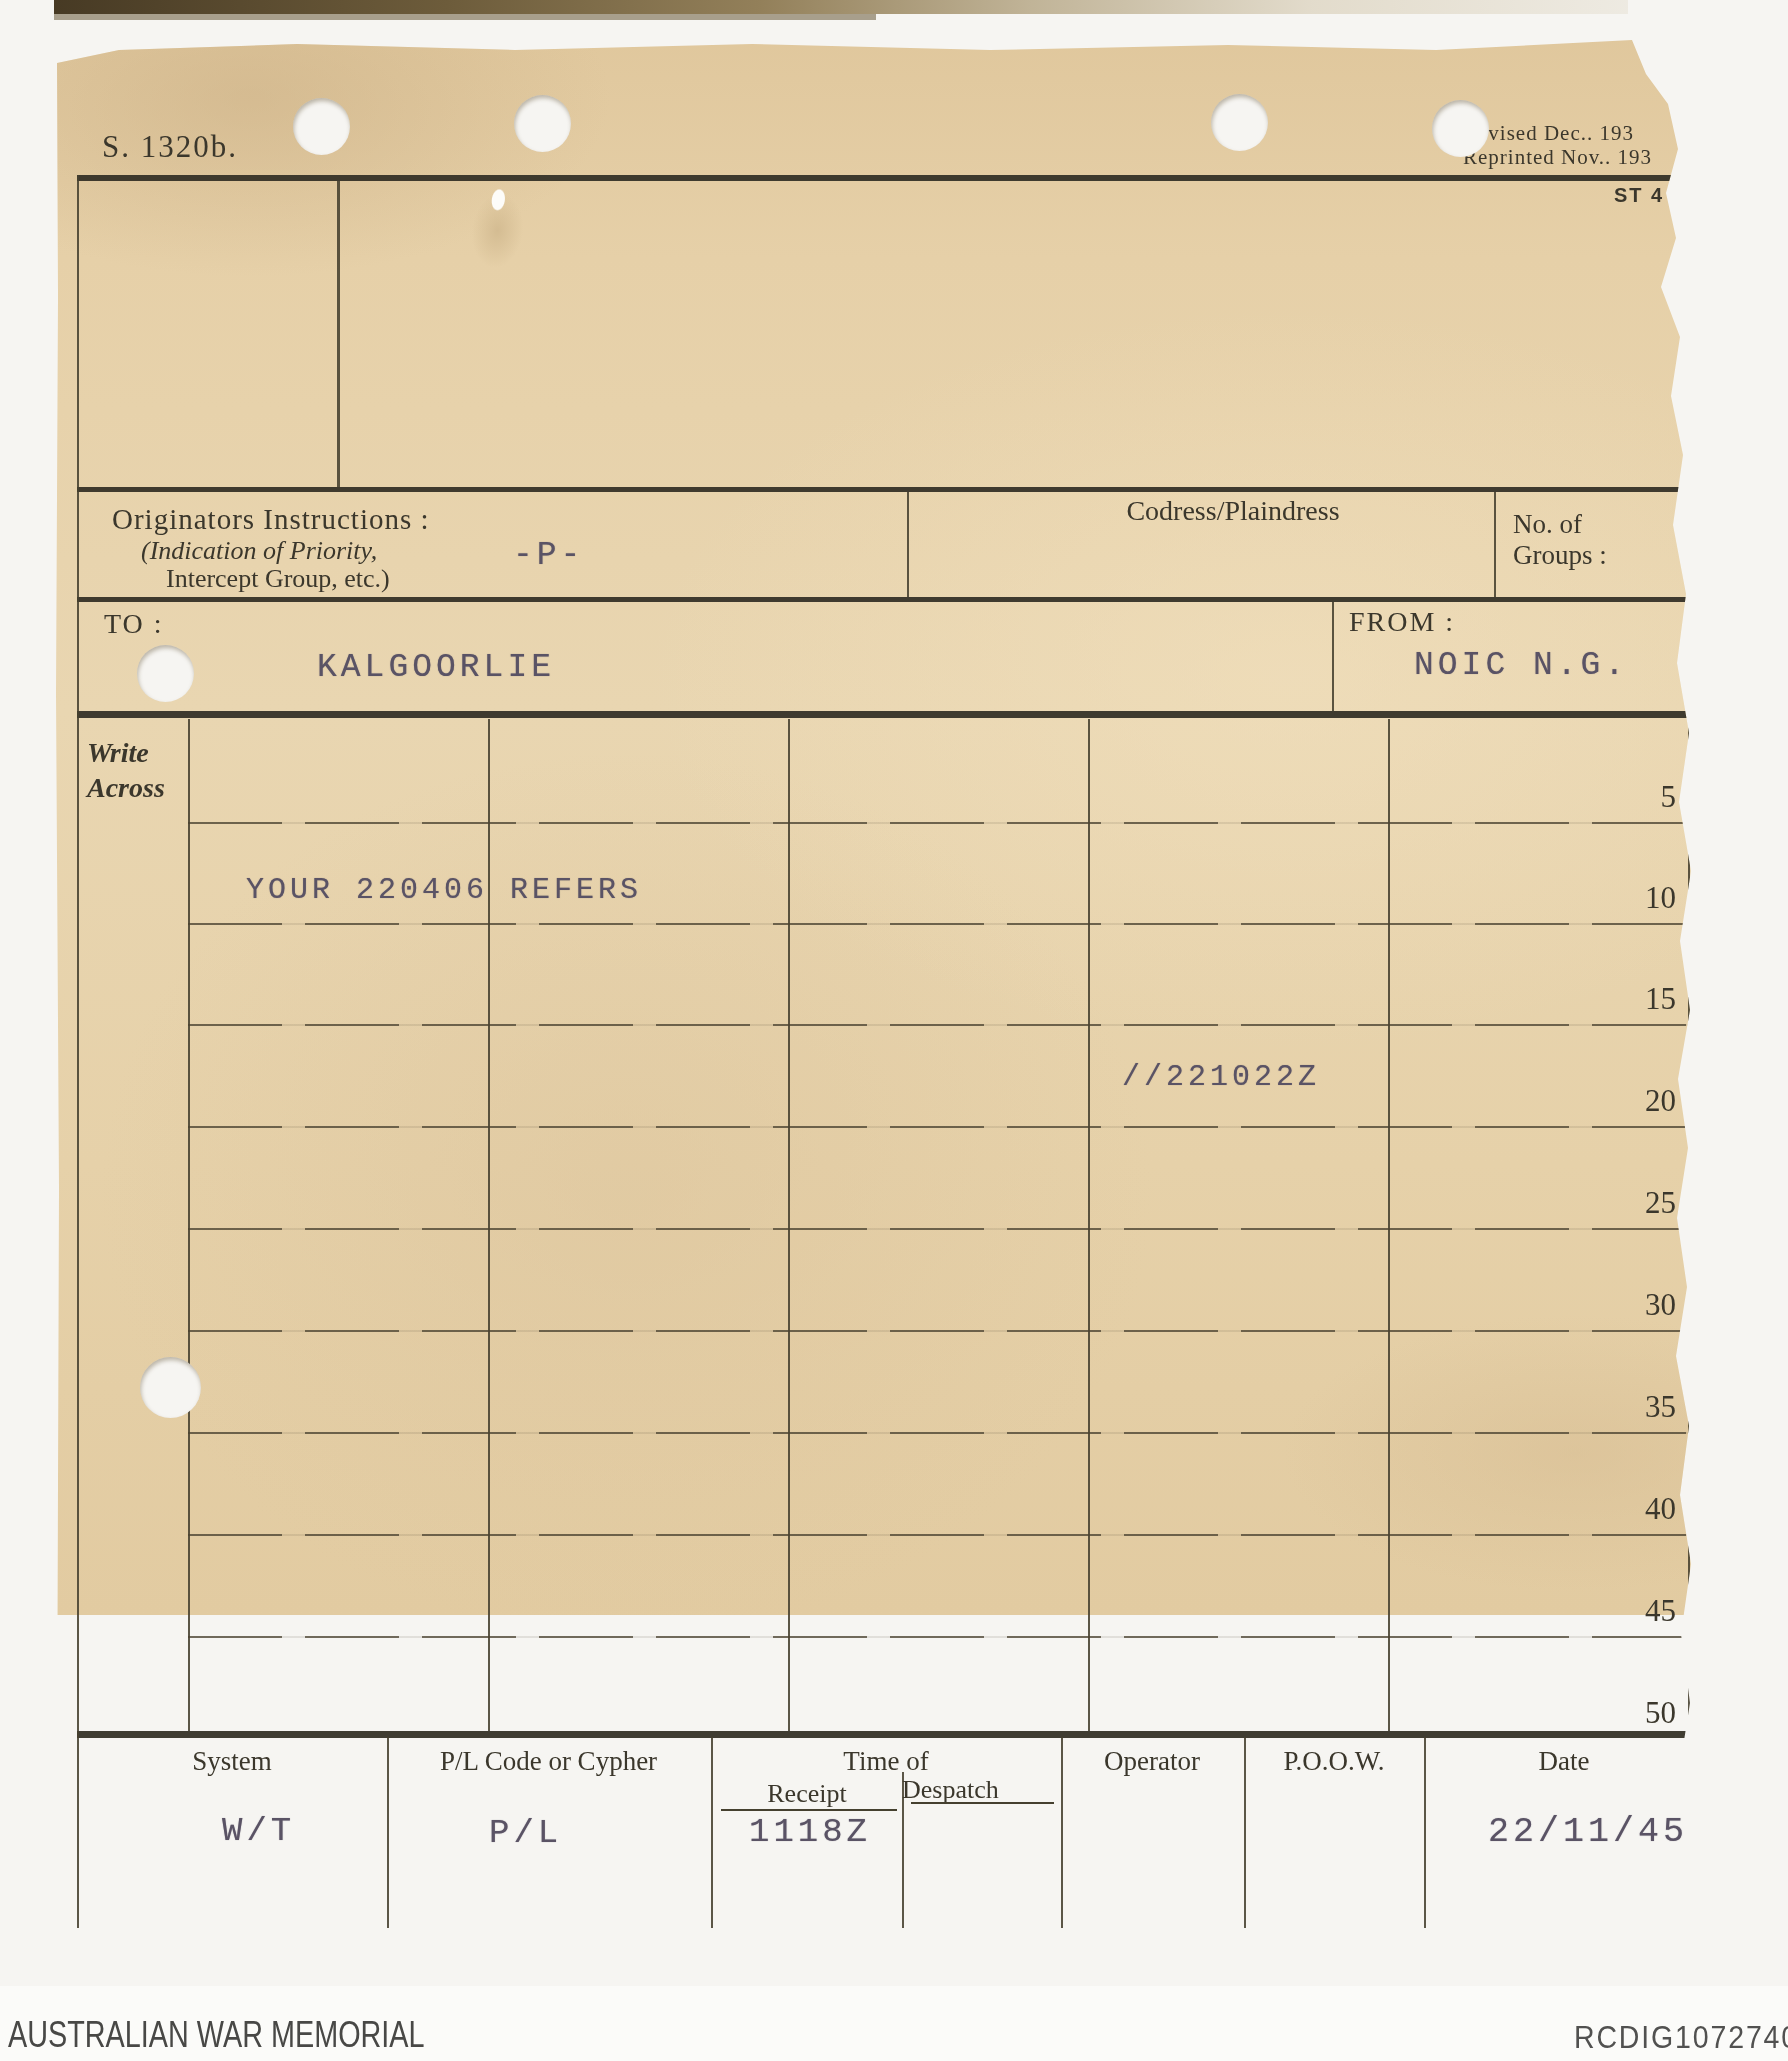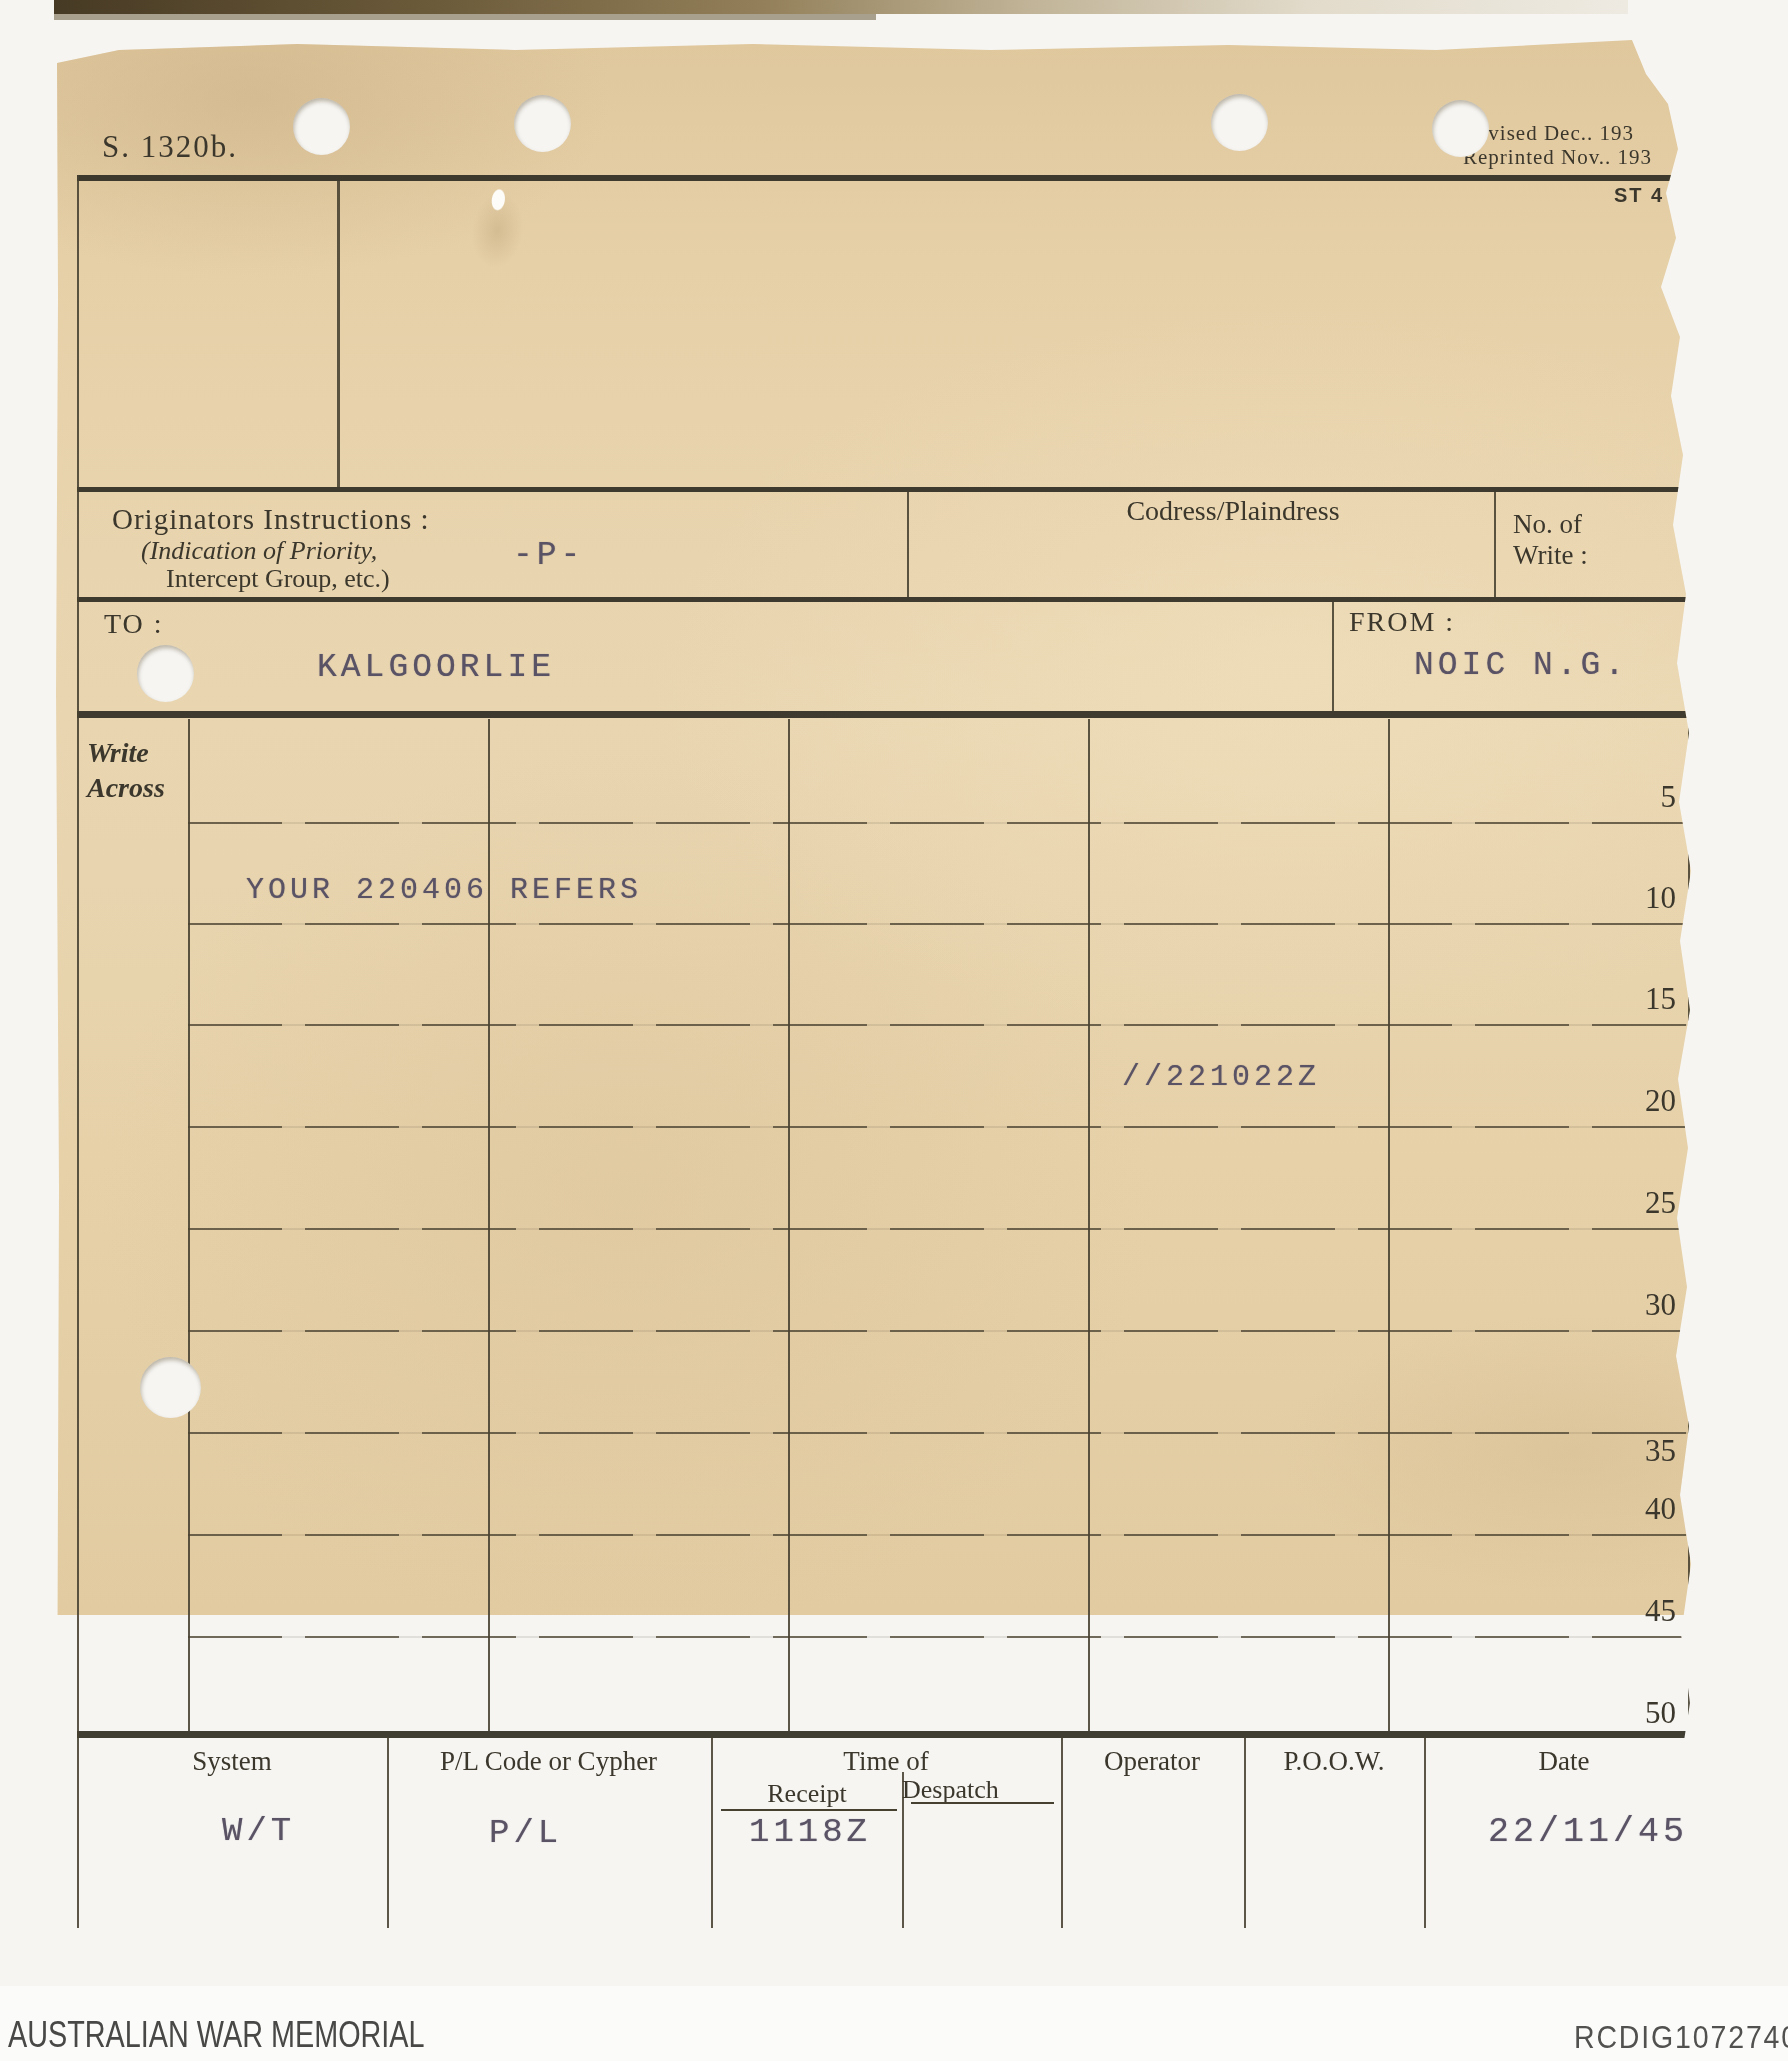--- a/index.html
+++ b/index.html
@@ -65,21 +65,21 @@
     <div class="abs printed" style="left:112px;top:503px;font-size:29px;letter-spacing:1px;">Originators Instructions :</div>
     <div class="abs printed" style="left:141px;top:536px;font-size:26px;font-style:italic;">(Indication of Priority,</div>
     <div class="abs printed" style="left:166px;top:564px;font-size:26px;">Intercept Group, etc.)</div>
     <div class="abs typed" style="left:513px;top:537px;font-size:33px;">-P-</div>
 
     <div class="abs vline" style="left:907px;top:492px;height:105px;"></div>
     <div class="abs printed" style="left:1035px;top:495px;width:396px;text-align:center;font-size:28px;">Codress/Plaindress</div>
     <div class="abs vline" style="left:1494px;top:492px;height:105px;"></div>
     <div class="abs printed" style="left:1513px;top:509px;font-size:27px;line-height:31px;">
       <div>No. of</div>
-      <div>Write :</div>
+      <div>Groups :</div>
     </div>
 
     <div class="abs rule" style="left:77px;top:597px;width:1634px;height:5px;"></div>
 
     <div class="abs printed" style="left:104px;top:608px;font-size:28px;letter-spacing:2px;">TO :</div>
     <div class="abs typed" style="left:317px;top:649px;font-size:33px;">KALGOORLIE</div>
     <div class="abs vline" style="left:1332px;top:602px;height:109px;"></div>
     <div class="abs printed" style="left:1349px;top:606px;font-size:28px;letter-spacing:2px;">FROM :</div>
     <div class="abs typed" style="left:1414px;top:647px;font-size:33px;">NOIC N.G.</div>
 
@@ -106,21 +106,21 @@
     <div class="abs rowline" style="left:188px;top:1432px;width:1500px;"></div>
     <div class="abs rowline" style="left:188px;top:1534px;width:1500px;"></div>
     <div class="abs rowline" style="left:188px;top:1636px;width:1500px;"></div>
 
     <div class="abs num printed" style="left:1577px;top:779px;">5</div>
     <div class="abs num printed" style="left:1577px;top:880px;">10</div>
     <div class="abs num printed" style="left:1577px;top:981px;">15</div>
     <div class="abs num printed" style="left:1577px;top:1083px;">20</div>
     <div class="abs num printed" style="left:1577px;top:1185px;">25</div>
     <div class="abs num printed" style="left:1577px;top:1287px;">30</div>
-    <div class="abs num printed" style="left:1577px;top:1389px;margin-top:44px;">35</div>
+    <div class="abs num printed" style="left:1577px;top:1389px;">35</div>
     <div class="abs num printed" style="left:1577px;top:1491px;">40</div>
     <div class="abs num printed" style="left:1577px;top:1593px;">45</div>
     <div class="abs num printed" style="left:1577px;top:1695px;">50</div>
 
     <div class="abs typed" style="left:246px;top:873px;font-size:30px;">YOUR 220406 REFERS</div>
     <div class="abs typed" style="left:1122px;top:1060px;font-size:30px;">//221022Z</div>
 
     <div class="abs rule" style="left:77px;top:1731px;width:1634px;height:7px;"></div>
 
     <div class="abs printed" style="left:133px;top:1746px;width:198px;text-align:center;font-size:27px;">System</div>

